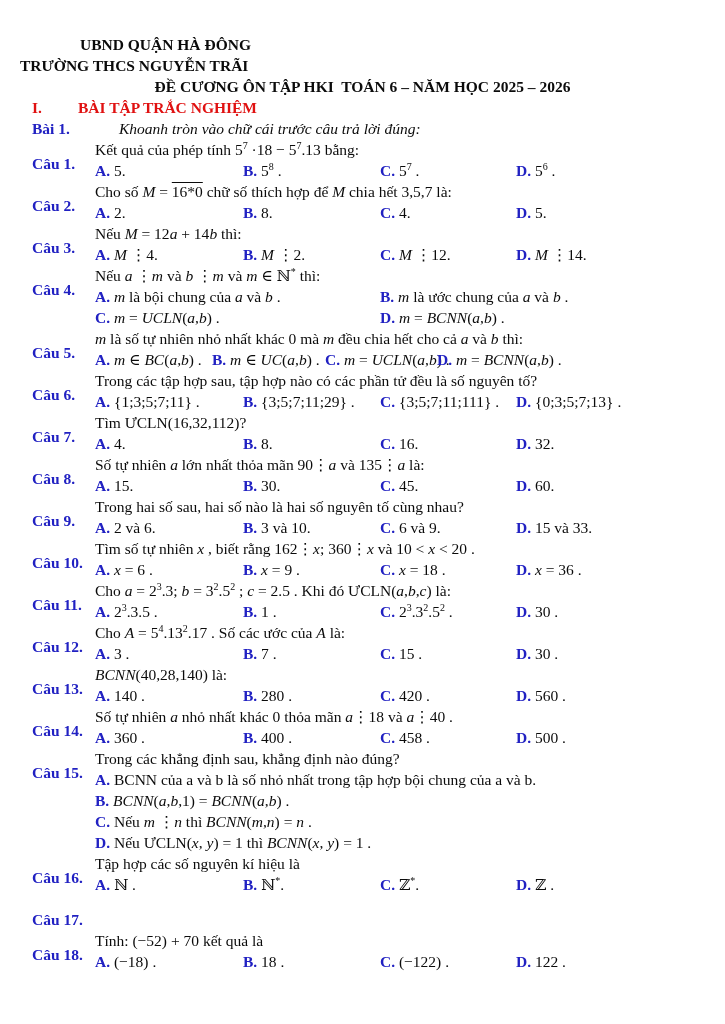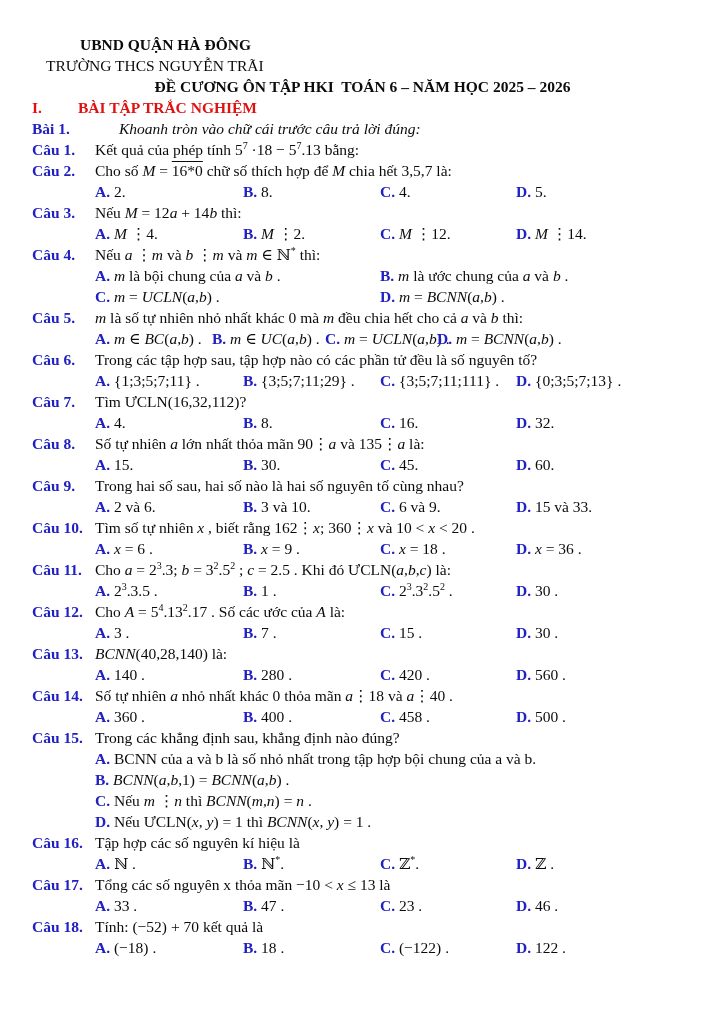--- a/index.html
+++ b/index.html
@@ -4,29 +4,29 @@
 <style>
   html,body{margin:0;padding:0;background:#ffffff;}
   .page{
     width:725px;height:1015px;box-sizing:border-box;
     background:#ffffff;color:#0b0b0b;
     font-family:"Liberation Serif","DejaVu Serif",serif;
     font-size:15.5px;line-height:21px;
     padding-top:34px;overflow:hidden;
   }
   .org1{padding-left:80px;font-weight:bold;}
-  .org2{padding-left:46px;font-weight:normal;}
+  .org2{padding-left:20px;font-weight:bold;}
   .doc-title{text-align:center;font-weight:bold;padding-left:0;white-space:pre;}
   .section-row{display:grid;grid-template-columns:46px 1fr;padding-left:32px;}
   .section-num,.section-title{color:var(--red);font-weight:bold;}
   .exercise-row{display:grid;grid-template-columns:63px 1fr;padding-left:32px;gap:24px;}
   .ex-label{color:var(--blue);font-weight:bold;}
   .ex-instr{font-style:italic;}
   .q{display:grid;grid-template-columns:63px 1fr;padding-left:32px;padding-right:10px;}
-  .qlabel{color:var(--blue);font-weight:bold;white-space:nowrap;}
+  .qlabel{color:var(--blue);font-weight:bold;white-space:nowrap;margin-top:14px;}
   .opts.four{display:grid;grid-template-columns:148px 137px 136px 1fr;}
   .opts.four-tight{display:grid;grid-template-columns:117px 113px 112px 1fr;}
   .opts.two{display:grid;grid-template-columns:285px 1fr;}
   .opts.list .opt{display:block;}
   .opt{white-space:nowrap;}
   .ltr{color:var(--blue);font-weight:bold;}
   sup{font-size:10px;line-height:0;}
   .ov{text-decoration:overline;}
   i{font-style:italic;}
 </style>
@@ -46,20 +46,26 @@
   <div class="exercise-row">
     <span class="ex-label">Bài 1.</span>
     <span class="ex-instr">Khoanh tròn vào chữ cái trước câu trả lời đúng:</span>
   </div>
 
   <div>
       <div class="q">
         <div class="qlabel">Câu 1.</div>
         <div>
           <div>Kết quả của phép tính 5<sup>7</sup> ·18 − 5<sup>7</sup>.13 bằng:</div>
+          <div class="opts four">
+            <div class="opt"><b class="ltr">A.</b> <span>5.</span></div>
+            <div class="opt"><b class="ltr">B.</b> <span>5<sup>8</sup> .</span></div>
+            <div class="opt"><b class="ltr">C.</b> <span>5<sup>7</sup> .</span></div>
+            <div class="opt"><b class="ltr">D.</b> <span>5<sup>6</sup> .</span></div>
+          </div>
         </div>
       </div>
       <div class="q">
         <div class="qlabel">Câu 2.</div>
         <div>
           <div>Cho số <i>M</i> = <span class="ov">16*0</span> chữ số thích hợp để <i>M</i> chia hết 3,5,7 là:</div>
           <div class="opts four">
             <div class="opt"><b class="ltr">A.</b> <span>2.</span></div>
             <div class="opt"><b class="ltr">B.</b> <span>8.</span></div>
             <div class="opt"><b class="ltr">C.</b> <span>4.</span></div>
@@ -230,29 +236,20 @@
           <div class="opts four">
             <div class="opt"><b class="ltr">A.</b> <span>ℕ .</span></div>
             <div class="opt"><b class="ltr">B.</b> <span>ℕ<sup>*</sup>.</span></div>
             <div class="opt"><b class="ltr">C.</b> <span>ℤ<sup>*</sup>.</span></div>
             <div class="opt"><b class="ltr">D.</b> <span>ℤ .</span></div>
           </div>
         </div>
       </div>
       <div class="q">
         <div class="qlabel">Câu 17.</div>
-        <div>
-          <div>Tổng các số nguyên x thỏa mãn −10 &lt; <i>x</i> ≤ 13 là</div>
-          <div class="opts four">
-            <div class="opt"><b class="ltr">A.</b> <span>33 .</span></div>
-            <div class="opt"><b class="ltr">B.</b> <span>47 .</span></div>
-            <div class="opt"><b class="ltr">C.</b> <span>23 .</span></div>
-            <div class="opt"><b class="ltr">D.</b> <span>46 .</span></div>
-          </div>
-        </div>
       </div>
       <div class="q">
         <div class="qlabel">Câu 18.</div>
         <div>
           <div>Tính: (−52) + 70 kết quả là</div>
           <div class="opts four">
             <div class="opt"><b class="ltr">A.</b> <span>(−18) .</span></div>
             <div class="opt"><b class="ltr">B.</b> <span>18 .</span></div>
             <div class="opt"><b class="ltr">C.</b> <span>(−122) .</span></div>
             <div class="opt"><b class="ltr">D.</b> <span>122 .</span></div>

